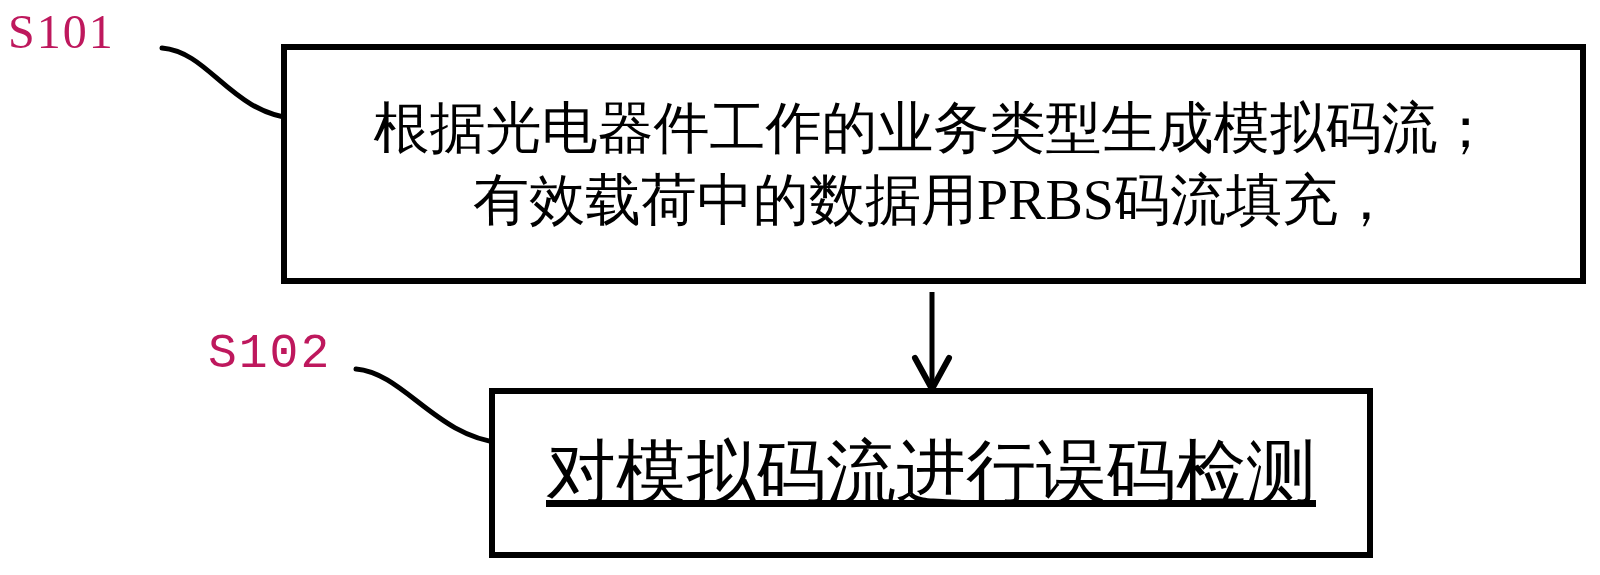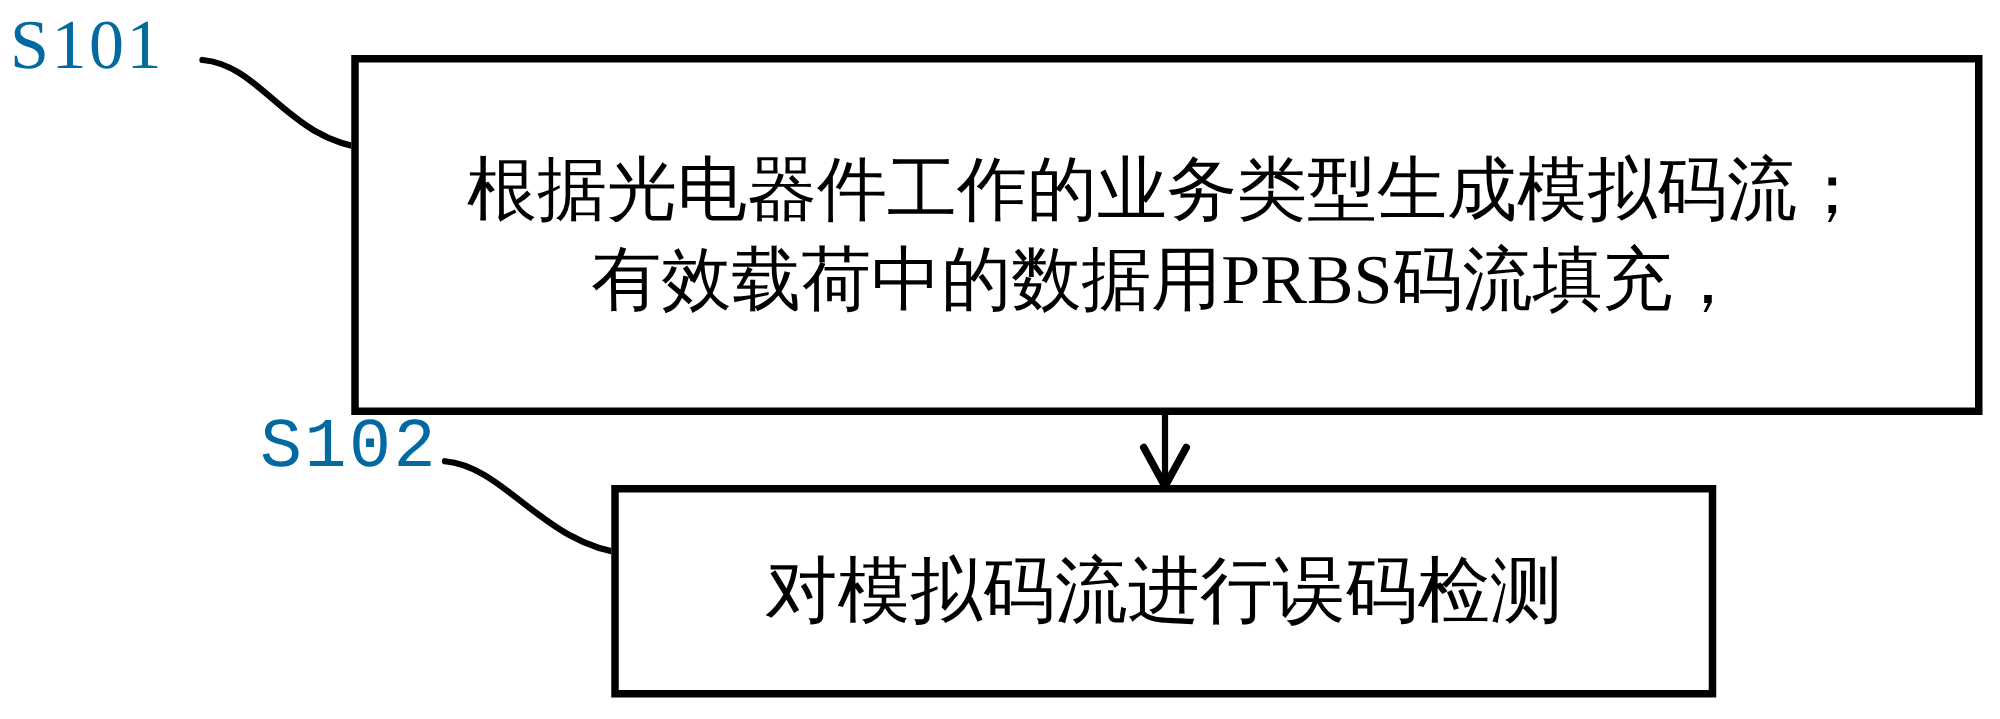--- a/index.html
+++ b/index.html
@@ -19,60 +19,61 @@
   .connector-layer {
     position: absolute;
     left: 0;
     top: 0;
     width: 1600px;
     height: 575px;
     pointer-events: none;
   }
   .step-label {
     position: absolute;
-    font-size: 56px;
+    font-size: 48px;
     line-height: 1;
     letter-spacing: 2px;
-    color: #0369a1;
+    color: #be185d;
     white-space: nowrap;
   }
   .step-label.s101 { left: 8px;  top: 8px; }
   .step-label.s102 { left: 208px; top: 330px; font-family: Liberation Mono, monospace; }
   .step-box {
     position: absolute;
     box-sizing: border-box;
     border: 6px solid #000000;
     background: #ffffff;
     display: flex;
     flex-direction: column;
     justify-content: center;
     align-items: center;
     text-align: center;
   }
   .step-box.box1 {
     left: 281px;
     top: 44px;
     width: 1305px;
-    height: 288px;
+    height: 240px;
   }
   .step-box.box2 {
     left: 489px;
     top: 388px;
     width: 884px;
     height: 170px;
   }
   .box1 .box-line {
     font-size: 56px;
     line-height: 72px;
     white-space: nowrap;
   }
   .box2 .box-line {
-    font-size: 58px;
+    font-size: 70px;
     line-height: 74px;
     white-space: nowrap;
+    text-decoration: underline;
   }
 </style>
 </head>
 <body>
 
 <div class="canvas">
 
   <svg class="connector-layer" viewBox="0 0 1600 575" xmlns="http://www.w3.org/2000/svg">
 
     <path d="M 162 48 C 210 52 230 113 296 119" fill="none" stroke="#000000" stroke-width="5" stroke-linecap="round"></path>

